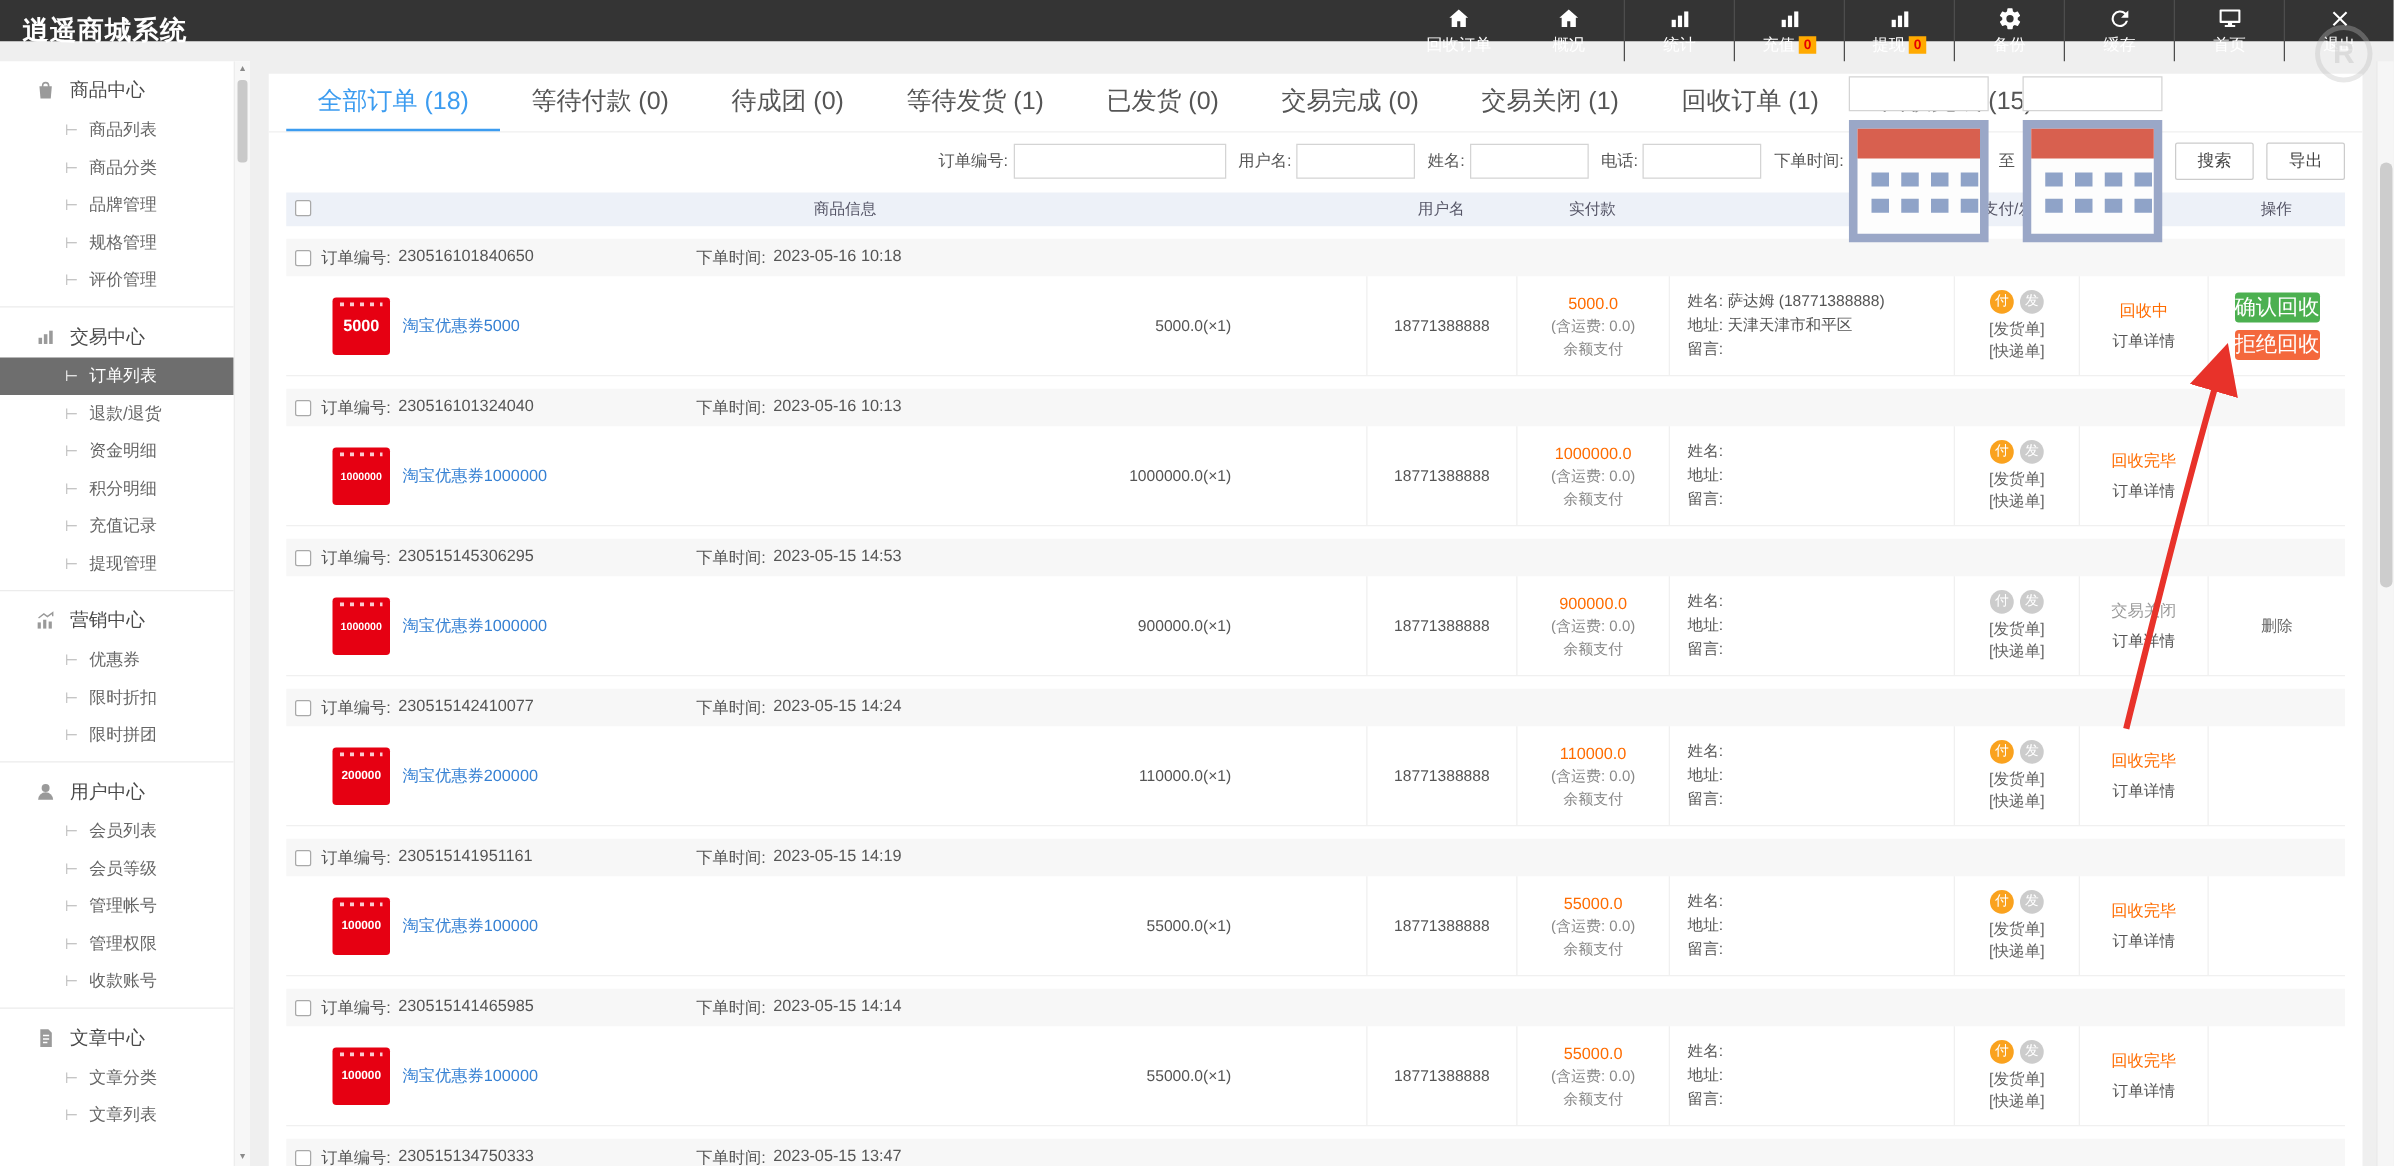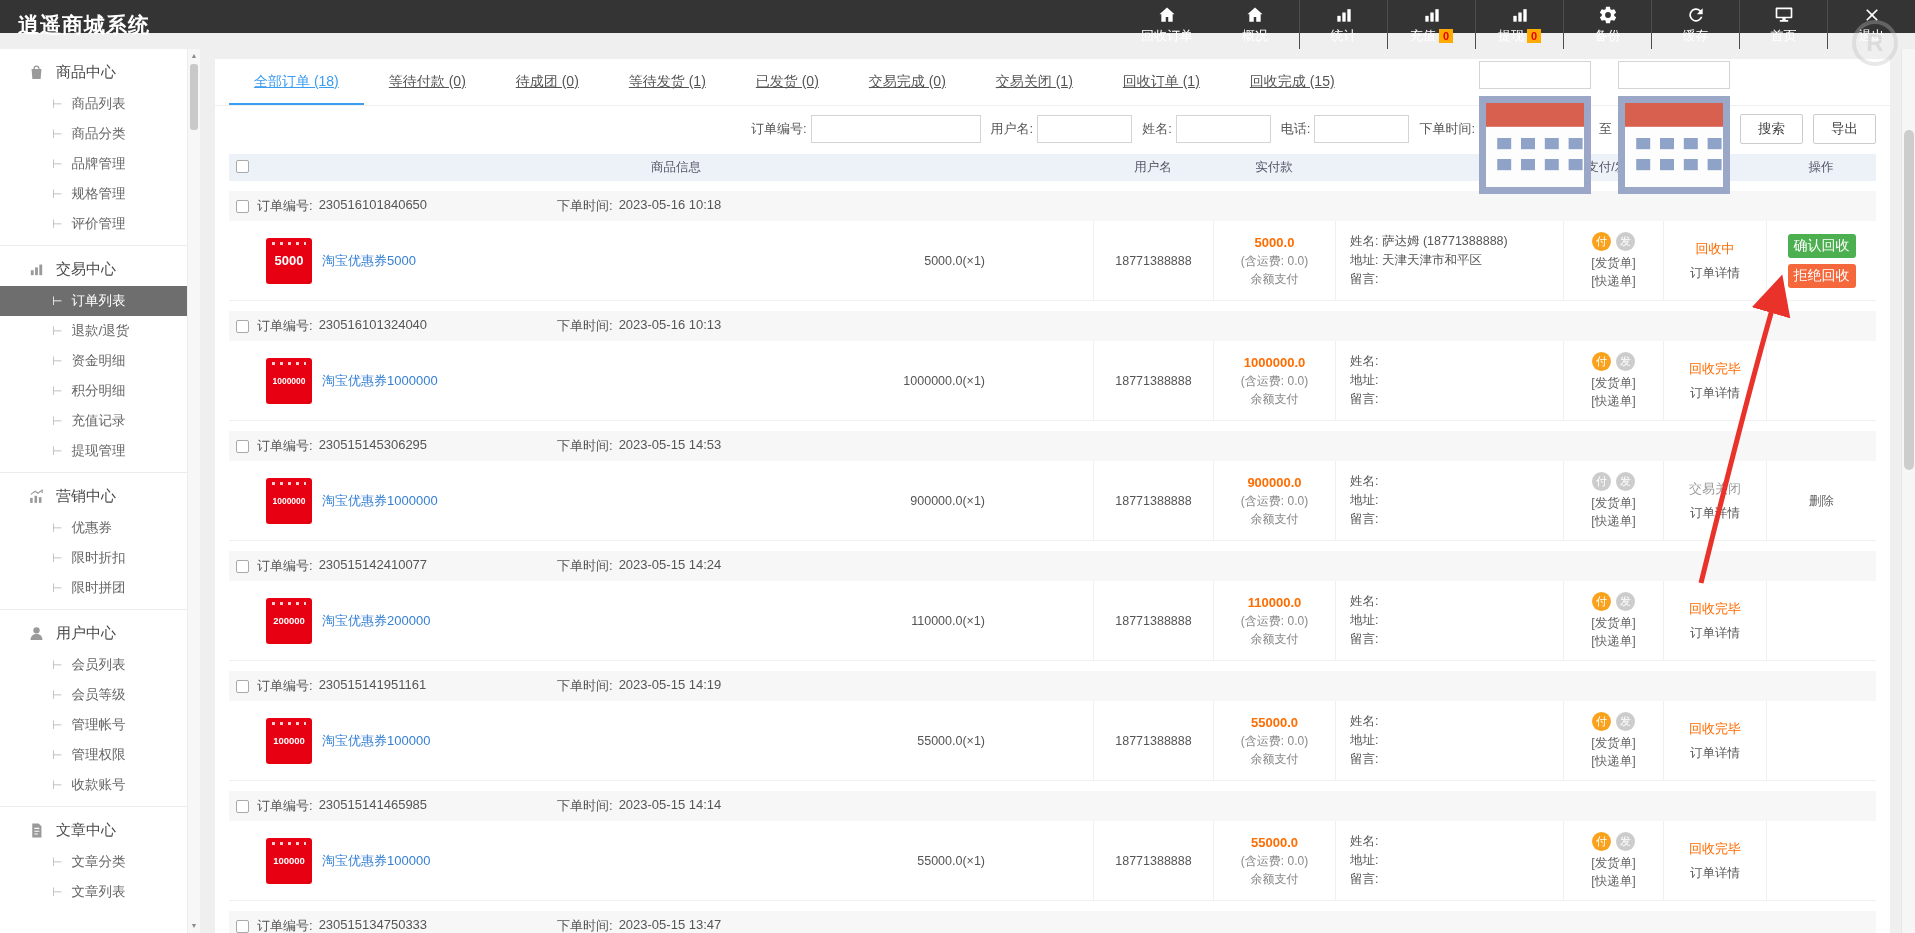--- a/index.html
+++ b/index.html
@@ -48,22 +48,22 @@
   .sb-scroll .thumb { position:absolute; left:2px; top:15px; width:8px; height:66px;
     background:#c9c9c9; }
 
   
   .main { position:absolute; left:200px; top:49px; right:14px; bottom:0;
     background:#efefef; padding:10px 0 0 15px; }
   .panel { background:#fff; width:1675px; height:100%; overflow:hidden; position:relative;}
 
   .tabs { height:47px; display:flex; align-items:stretch; padding:0 14px;
     border-bottom:1px solid #f0f0f0;}
-  .tab { padding:0 25px; line-height:45px; font-size:14px; color:#555; cursor:pointer;
-    border-bottom:2px solid transparent; white-space:nowrap;text-decoration:underline;}
+  .tab { padding:0 25px; line-height:45px; font-size:20px; color:#555; cursor:pointer;
+    border-bottom:2px solid transparent; white-space:nowrap;}
   .tab.active { color:#3c9cf0; border-bottom-color:#3c9cf0; }
 
   .filterbar { height:45px; display:flex; align-items:center; justify-content:flex-end;
     padding-right:14px; font-size:13px; color:#555; }
   .f-field { display:flex; align-items:center; margin-left:10px; }
   .f-field label { margin-right:4px; white-space:nowrap;}
   .f-field input { height:28px; border:1px solid #d4d4d4; background:#fff;
     padding:0 6px; font-size:13px; outline:none;}
   .datebox { position:relative; }
   .datebox input { width:112px; padding-right:24px; }
@@ -95,34 +95,34 @@
   .order-row .c.sepl { border-left:1px solid #f0f0f0; }
   .order-row .c-product { flex-direction:row; align-items:center; justify-content:flex-start;
     padding-left:7px; }
   .thumb { width:46px; height:46px; background:#e60012; border-radius:3px; flex:none;
     display:flex; align-items:center; justify-content:center; color:#fff; font-weight:bold;
     position:relative; overflow:hidden;}
   .thumb:before { content:""; position:absolute; left:6px; right:6px; top:4px; height:3px;
     background:repeating-linear-gradient(90deg,#fff 0 3px,transparent 3px 8px); opacity:.8;}
   .p-name { margin-left:10px; color:#3580d3; font-size:13px; cursor:pointer;}
   .p-price { margin-left:auto; margin-right:108px; color:#555; }
-  .paid-amt { color:#ff6c00; font-weight:bold; font-size:13px; }
+  .paid-amt { color:#ff6c00; font-weight:normal; font-size:13px; }
   .paid-sub { color:#888; font-size:12px; }
   .c-recv { align-items:flex-start !important; padding-left:14px !important; text-align:right;}
   .recv-line { line-height:19px; white-space:nowrap;}
   .badges { display:flex; gap:5px; margin-bottom:3px;}
   .bdg { width:19px; height:19px; border-radius:50%; color:#fff; font-size:11px;
     display:flex; align-items:center; justify-content:center; }
   .bdg.on { background:#faa21e; } .bdg.off { background:#cccccc; }
   .doc-lnk { color:#666; cursor:pointer; }
   .st { font-size:13px; margin-bottom:6px;}
   .st.orange { color:#ff6c00; } .st.gray { color:#9a9a9a; }
   .detail-lnk { color:#555; cursor:pointer;}
   .act-btn { width:68px; height:24px; border:none; border-radius:3px; color:#fff;
-    font-size:14px; cursor:pointer; margin:3px 0; font-family:inherit;}
+    font-size:17px; cursor:pointer; margin:3px 0; font-family:inherit;}
   .act-btn.green { background:#4cb050; } .act-btn.orange { background:#f4683c; }
   .act-txt { color:#666; cursor:pointer; }
 
   
   .pg-scroll { position:absolute; right:0; top:49px; bottom:0; width:14px;
     background:#f6f6f6; border-left:1px solid #e7e7e7;}
   .pg-scroll .thumb { position:absolute; left:2px; top:81px; width:10px; height:340px;
     background:#cdcdcd; border-radius:5px;}
 
   .arrow-ovl { position:absolute; left:0; top:0; width:1915px; height:933px;

